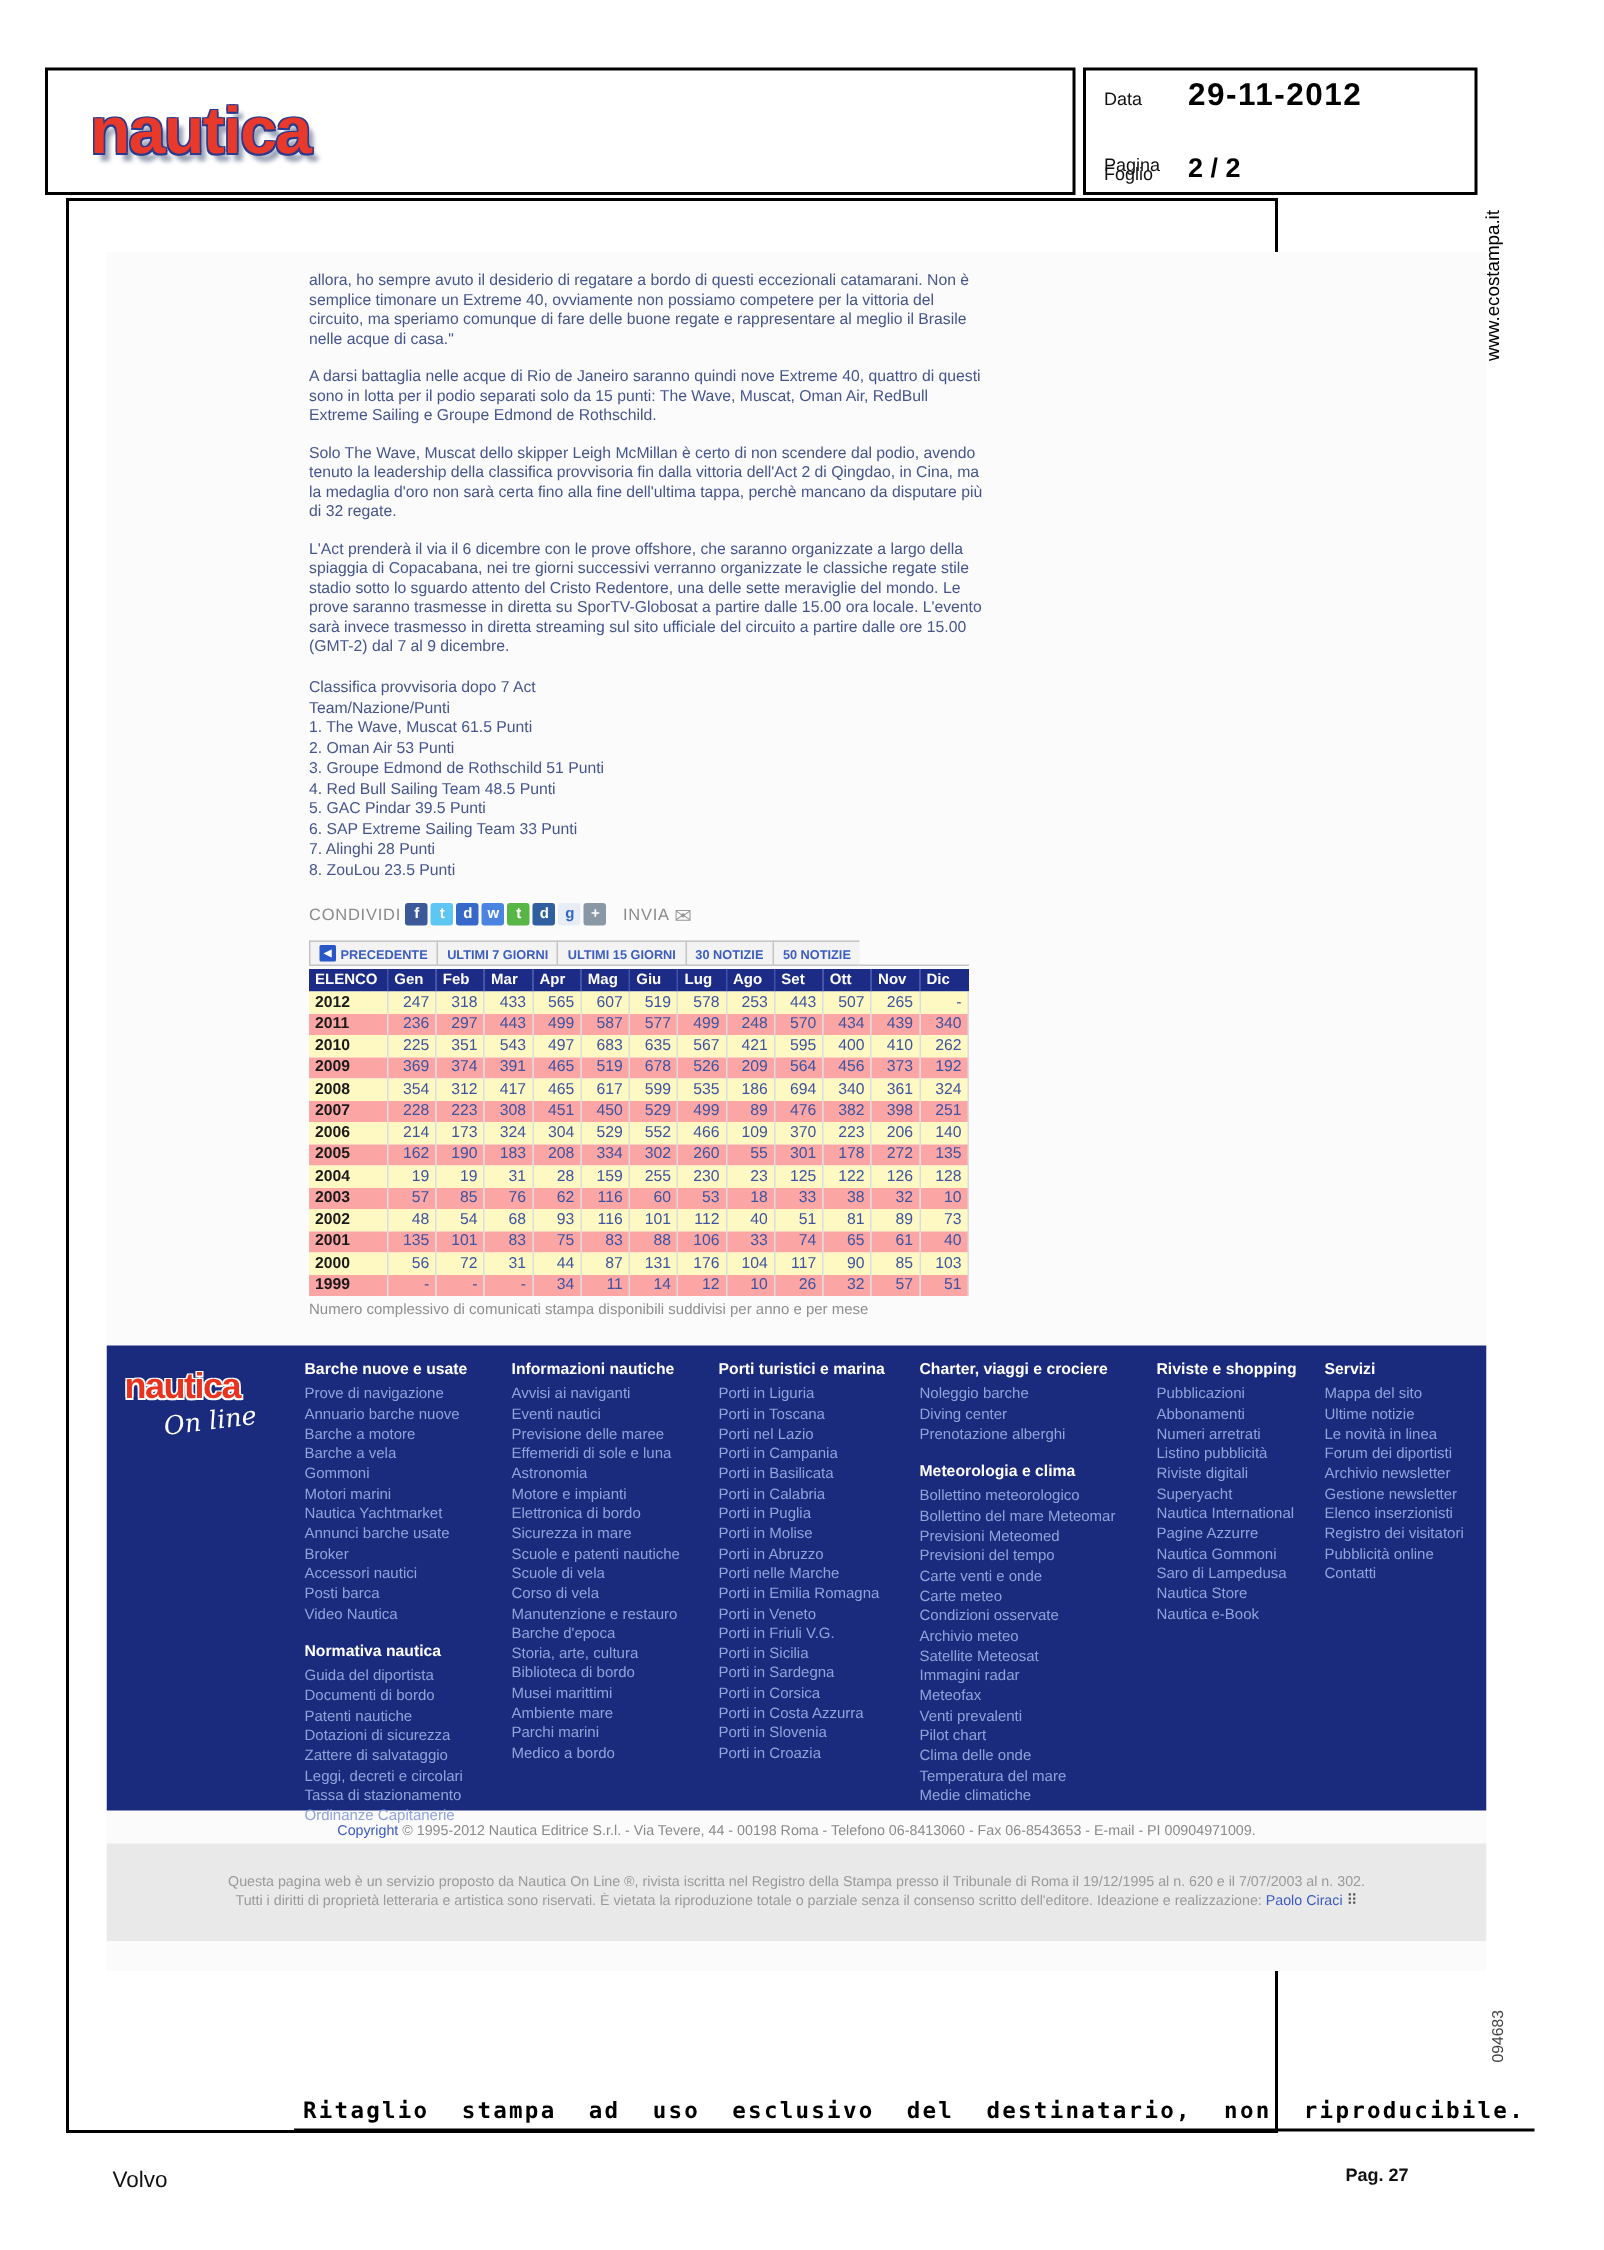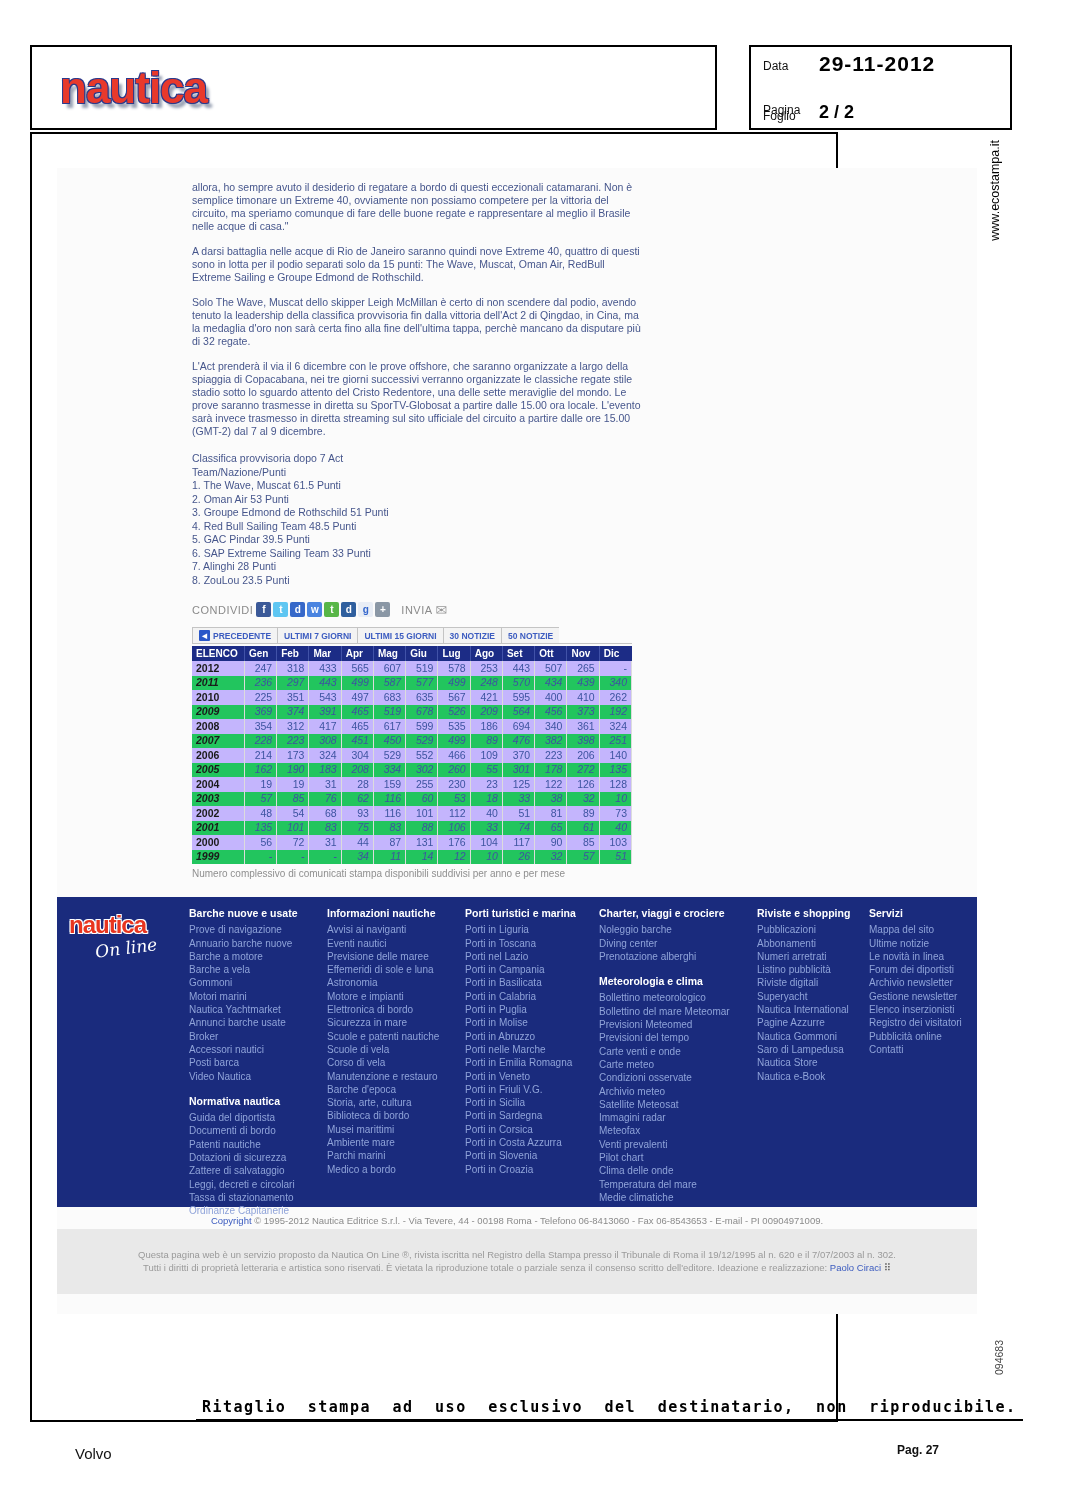--- a/index.html
+++ b/index.html
@@ -6,33 +6,33 @@
   html,body { background:#ffffff; font-family:"Liberation Sans", sans-serif; }
   .page { position:relative; width:1069px; height:1500px; background:#fff; overflow:hidden;border-radius:29px; }
 
   
   .logo-box { position:absolute; left:30px; top:45px; width:687px; height:85px; border:2px solid #000; background:#fff; }
   .nautica-logo {
     position:absolute; left:28px; top:16px; font-size:44px; font-weight:bold; letter-spacing:-1px;
     color:#e8392b;
     text-shadow:-1px -1px 0 #2b3a8c, 1px -1px 0 #2b3a8c, -1px 1px 0 #2b3a8c, 1px 1px 0 #2b3a8c, 4px 5px 3px #9aa3b5;
   }
-  .meta-box { position:absolute; left:749px; top:45px; width:263px; height:85px; border:2px solid #000; background:#fff; }
+  .meta-box { position:absolute; left:722px; top:45px; width:263px; height:85px; border:2px solid #000; background:#fff; }
   .m-label { position:absolute; font-size:12px; color:#111; }
   .l-data { left:12px; top:12px; } .l-pagina { left:12px; top:38px;margin-top:18px; } .l-foglio { left:12px; top:62px; }
   .m-val { position:absolute; font-weight:bold; color:#000; }
   .v-data { left:68px; top:5px; font-size:21px; letter-spacing:1px; }
   .v-foglio { left:68px; top:55px; font-size:18px; }
 
   .vert { position:absolute; writing-mode:vertical-rl; transform:rotate(180deg); white-space:nowrap; }
   .ecostampa { left:988px; top:140px; font-size:12.5px; color:#000; }
   .code { left:993px; top:1340px; font-size:10.5px; color:#444; }
 
   
-  .main-frame { position:absolute; left:30px; top:132px; width:808px; height:1290px; border:2px solid #000; background:#fff; }
+  .main-frame { position:absolute; left:44px; top:132px; width:808px; height:1290px; border:2px solid #000; background:#fff; }
   .content { position:absolute; left:25px; top:34px; width:920px; height:1146px; background:#fbfbfb; overflow:hidden; font-size:10.5px; color:#46568c; }
 
   .article { margin:13px 0 0 135px; width:452px; }
   .para { margin-bottom:12px; line-height:13px; }
   .standings { margin:14px 0 0 135px; width:452px; line-height:13.5px; }
 
   .share-row { margin:15px 0 0 135px; display:flex; align-items:center; gap:3px; }
   .share-label { color:#8a8a8a; font-size:11px; letter-spacing:0.5px; }
   .share-label.invia { margin-left:8px; }
   .share-icons { display:flex; gap:2px; align-items:center; }
@@ -45,21 +45,21 @@
   .tab-arrow { display:inline-block; width:11px; height:11px; background:#2a57c8; color:#fff; font-size:6.5px; line-height:11px; text-align:center; border-radius:1px; }
   .tab-filler { flex:1; border-bottom:1px solid #c4c4c4; }
 
   .press-table { margin:2px 0 0 135px; width:440px; border-collapse:collapse; font-size:10.5px; }
   .press-table th { background:#1c2c86; color:#fff; font-size:10px; font-weight:bold; padding:2px 4px; }
   .th-elenco { text-align:left; width:52px; }
   .th-month { text-align:left; width:32px; border-left:1px solid #4152a8; }
   .press-table td { padding:1.5px 4px; border-right:1px solid #dcdcdc; line-height:11.5px; }
   .td-year { font-weight:bold; color:#1a1a1a; text-align:left; }
   .td-val { text-align:right; color:#3d54a0; }
-  tr.row { background:#c4b5fd; } tr.row-alt { background:#22c55e;font-style:italic; }
+  tr.row { background:#fef9c3; } tr.row-alt { background:#fca5a5; }
   .caption { margin:4px 0 0 135px; font-size:10px; color:#8f8f8f; }
 
   .blue-footer { margin-top:18px; width:920px; height:310px; background:#1a2b7d; display:flex; padding-top:8px; }
   .footer-logo { width:132px; padding:6px 0 0 12px; }
   .fl-main {
     font-size:24px; font-weight:bold; letter-spacing:-1px; color:#e8341f;
     text-shadow:-1px -1px 0 #fff, 1px -1px 0 #fff, -1px 1px 0 #fff, 1px 1px 0 #fff;
   }
   .fl-sub { font-family:"DejaVu Serif", serif; font-style:italic; color:#fff; font-size:17px; margin:-3px 0 0 26px; transform:rotate(-7deg); }
   .footer-cols { display:flex; flex:1; }

